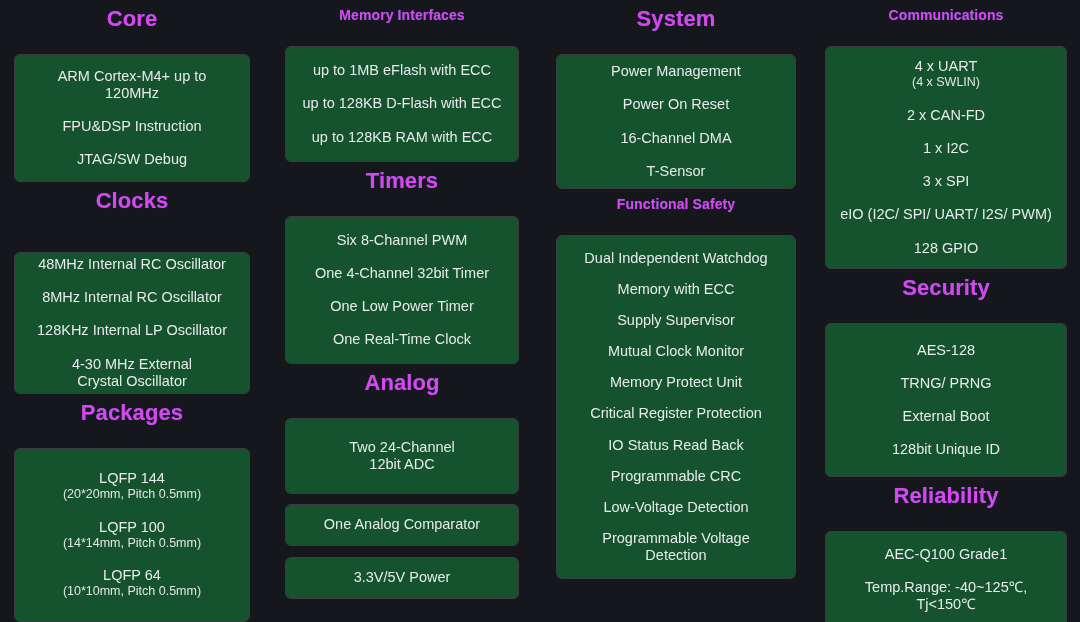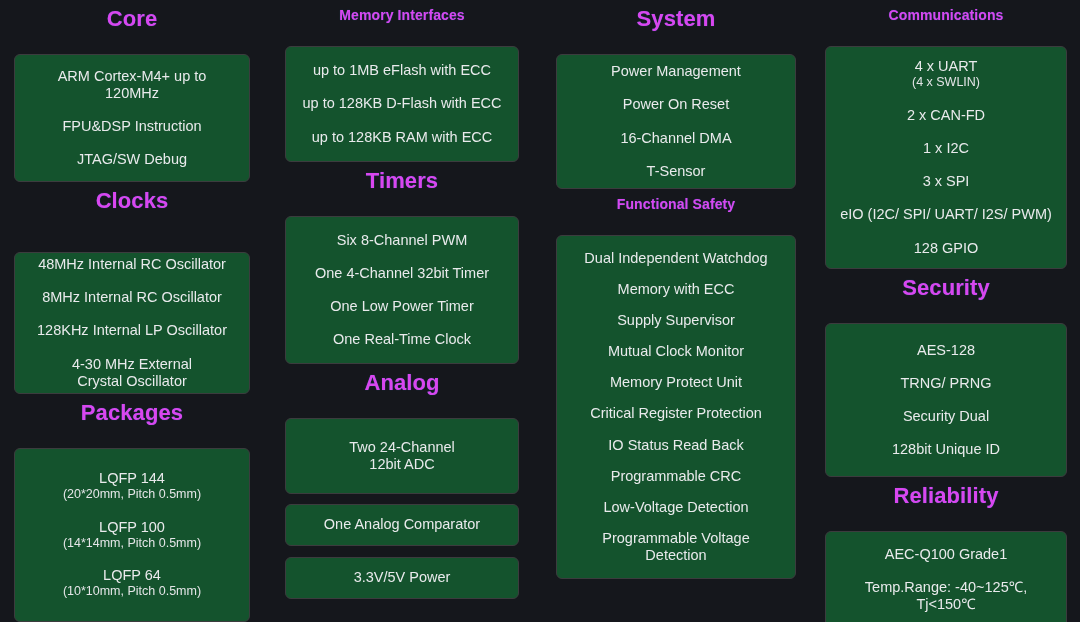--- a/index.html
+++ b/index.html
@@ -182,21 +182,21 @@
         <div class="item"><span>2 x CAN-FD</span></div>
         <div class="item"><span>1 x I2C</span></div>
         <div class="item"><span>3 x SPI</span></div>
         <div class="item"><span>eIO (I2C/ SPI/ UART/ I2S/ PWM)</span></div>
         <div class="item"><span>128 GPIO</span></div>
       </div>
       <div class="group-title">Security</div>
       <div class="card card2">
         <div class="item"><span>AES-128</span></div>
         <div class="item"><span>TRNG/ PRNG</span></div>
-        <div class="item"><span>Security Dual</span></div>
+        <div class="item"><span>External Boot</span></div>
         <div class="item"><span>128bit Unique ID</span></div>
       </div>
       <div class="group-title">Reliability</div>
       <div class="card card3">
         <div class="item"><span>AEC-Q100 Grade1</span></div>
         <div class="item"><span>Temp.Range: -40~125℃,
 Tj&lt;150℃</span></div>
         <div class="item"><span>HBM ESD  4KV+</span></div>
       </div>
     </div>

